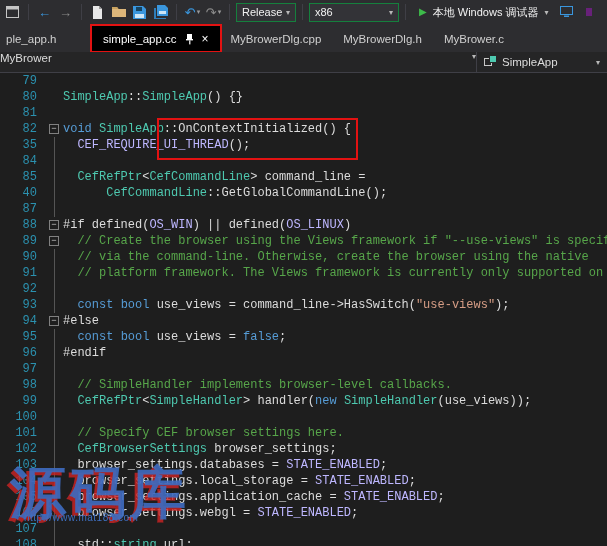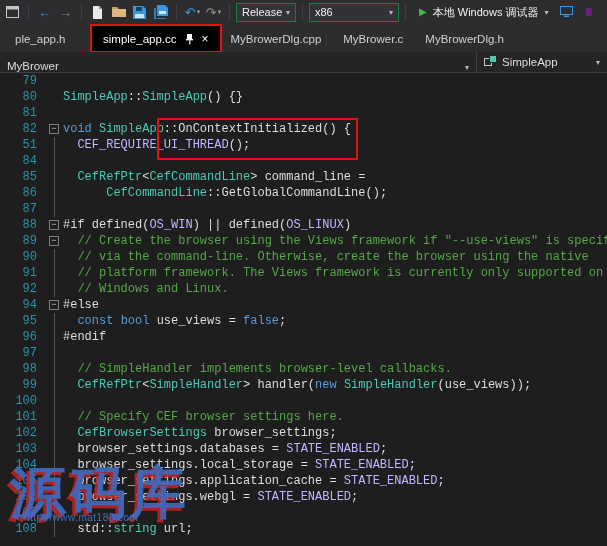--- a/index.html
+++ b/index.html
@@ -13,29 +13,29 @@
   .tbtn .dd{font-size:7px;color:#999;margin-left:1px}
   .combo{display:flex;align-items:center;justify-content:space-between;background:#333337;border:1px solid #15803d;height:19px;width:60px;padding:0 5px;color:#f1f1f1;flex:none}
   .combo.wide{width:90px}
   .chev{font-size:8px;color:#b8b8b8}
   .runbtn{display:flex;align-items:center;gap:6px;height:20px;padding:0 7px;color:#f1f1f1;flex:none;white-space:nowrap}
   .play{color:#3dbb4a;font-size:10px;line-height:1}
 
   
   .tabbar{height:28px;background:#2d2d30;display:flex;align-items:flex-end;overflow:hidden}
   .tab{position:relative;height:26px;display:flex;align-items:center;padding:0 11px;font-size:11.5px;color:#d0d0d0;white-space:nowrap;flex:none}
-  .tab.first{min-width:92px;padding-left:15px}
+  .tab.first{min-width:92px;padding-left:6px}
   .tab.active{background:#000000;color:#fff}
   .tab.annotated::after{content:"";position:absolute;top:-2px;left:-2px;right:-2px;bottom:-1px;border:2px solid #e31212;pointer-events:none}
   .ticon{margin-left:8px;display:flex;align-items:center}
   .ticon.close{font-size:12px;line-height:1;color:#fff}
 
   
   .navbar{height:21px;background:#252526;border-bottom:1px solid #3f3f46;display:flex;align-items:center;font-size:11.5px;color:#dcdcdc}
-  .nav-left{width:476px;display:flex;justify-content:space-between;align-items:flex-end;padding:0 7px;height:100%}
+  .nav-left{width:476px;display:flex;justify-content:space-between;align-items:flex-start;padding:0 0;height:100%}
   .nav-sep{width:1px;height:100%;background:#3f3f46}
   .nav-right{flex:1;display:flex;align-items:center;gap:5px;padding:0 7px;height:100%}
   .nav-right .chev{margin-left:auto}
 
   
   .editor{position:absolute;top:73px;left:0;right:0;bottom:0;overflow:hidden;font-family:Liberation Mono, monospace;font-size:12px;line-height:16px;color:#dcdcdc}
   .row{display:flex;height:16px;white-space:pre}
   .num{flex:none;width:46px;text-align:right;padding-right:9px;color:#2b91af}
   .fold{flex:none;width:17px;position:relative}
   .fold.line::after{content:"";position:absolute;left:8px;top:0;bottom:0;width:1px;background:#555}
@@ -145,24 +145,24 @@
             <rect x="1" y="5" width="7" height="1.4" fill="#fff"></rect>
             <rect x="4.2" y="6.4" width="1.2" height="4" fill="#fff"></rect>
           </svg>
         </span>
         <span class="ticon close">×</span>
       </div>
       <div class="tab">
         <span>MyBrowerDlg.cpp</span>
       </div>
       <div class="tab">
+        <span>MyBrowerDlg.h</span>
+      </div>
+      <div class="tab">
         <span>MyBrower.c</span>
-      </div>
-      <div class="tab">
-        <span>MyBrowerDlg.h</span>
       </div>
     </div>
 
   <div class="navbar">
     <div class="nav-left">
       <span>MyBrower</span>
       <span class="chev">▾</span>
     </div>
     <div class="nav-sep"></div>
     <div class="nav-right">
@@ -173,30 +173,31 @@
       <span>SimpleApp</span>
       <span class="chev">▾</span>
     </div>
   </div>
 
   <div class="editor">
       <div class="row"><div class="num">79</div><div class="fold"></div><div class="code"></div></div>
       <div class="row"><div class="num">80</div><div class="fold"></div><div class="code"><span class="st">SimpleApp</span><span class="sd">::</span><span class="st">SimpleApp</span><span class="sd">() {}</span></div></div>
       <div class="row"><div class="num">81</div><div class="fold"></div><div class="code"></div></div>
       <div class="row"><div class="num">82</div><div class="fold"><span class="foldbox">−</span></div><div class="code"><span class="sk">void</span><span class="sd"> </span><span class="st">SimpleApp</span><span class="sd">::OnContextInitialized() {</span></div></div>
-      <div class="row"><div class="num">51</div><div class="fold line"></div><div class="code"><span class="sd">  </span><span class="sm">CEF_REQUIRE_UI_THREAD</span><span class="sd">();</span></div></div>
+      <div class="row"><div class="num">35</div><div class="fold line"></div><div class="code"><span class="sd">  </span><span class="sm">CEF_REQUIRE_UI_THREAD</span><span class="sd">();</span></div></div>
       <div class="row"><div class="num">84</div><div class="fold line"></div><div class="code"></div></div>
       <div class="row"><div class="num">85</div><div class="fold line"></div><div class="code"><span class="sd">  </span><span class="st">CefRefPtr</span><span class="sd">&lt;</span><span class="st">CefCommandLine</span><span class="sd">&gt; command_line =</span></div></div>
-      <div class="row"><div class="num">86</div><div class="fold line"></div><div class="code"><span class="sd">      </span><span class="st">CefCommandLine</span><span class="sd">::GetGlobalCommandLine();</span></div></div>
+      <div class="row"><div class="num">40</div><div class="fold line"></div><div class="code"><span class="sd">      </span><span class="st">CefCommandLine</span><span class="sd">::GetGlobalCommandLine();</span></div></div>
       <div class="row"><div class="num">87</div><div class="fold line"></div><div class="code"></div></div>
       <div class="row"><div class="num">88</div><div class="fold"><span class="foldbox">−</span></div><div class="code"><span class="sd">#if defined(</span><span class="sm">OS_WIN</span><span class="sd">) || defined(</span><span class="sm">OS_LINUX</span><span class="sd">)</span></div></div>
       <div class="row"><div class="num">89</div><div class="fold"><span class="foldbox">−</span></div><div class="code"><span class="sc">  // Create the browser using the Views framework if "--use-views" is specified</span></div></div>
       <div class="row"><div class="num">90</div><div class="fold line"></div><div class="code"><span class="sc">  // via the command-line. Otherwise, create the browser using the native</span></div></div>
       <div class="row"><div class="num">91</div><div class="fold line"></div><div class="code"><span class="sc">  // platform framework. The Views framework is currently only supported on</span></div></div>
-      <div class="row"><div class="num">92</div><div class="fold line"></div><div class="code"><span class="sc">  // Windows and Linux.</span></div></div>
+      <div class="row"><div class="num">92</div><div class="fold line"></div></div>
+      <div class="row"><div class="num">93</div><div class="fold line"></div><div class="code"><span class="sd">  </span><span class="sk">const</span><span class="sd"> </span><span class="sk">bool</span><span class="sd"> use_views = command_line-&gt;HasSwitch(</span><span class="ss">"use-views"</span><span class="sd">);</span></div></div>
       <div class="row"><div class="num">94</div><div class="fold"><span class="foldbox">−</span></div><div class="code"><span class="sd">#else</span></div></div>
       <div class="row"><div class="num">95</div><div class="fold line"></div><div class="code"><span class="sd">  </span><span class="sk">const</span><span class="sd"> </span><span class="sk">bool</span><span class="sd"> use_views = </span><span class="sk">false</span><span class="sd">;</span></div></div>
       <div class="row"><div class="num">96</div><div class="fold line"></div><div class="code"><span class="sd">#endif</span></div></div>
       <div class="row"><div class="num">97</div><div class="fold line"></div><div class="code"></div></div>
       <div class="row"><div class="num">98</div><div class="fold line"></div><div class="code"><span class="sc">  // SimpleHandler implements browser-level callbacks.</span></div></div>
       <div class="row"><div class="num">99</div><div class="fold line"></div><div class="code"><span class="sd">  </span><span class="st">CefRefPtr</span><span class="sd">&lt;</span><span class="st">SimpleHandler</span><span class="sd">&gt; handler(</span><span class="sk">new</span><span class="sd"> </span><span class="st">SimpleHandler</span><span class="sd">(use_views));</span></div></div>
       <div class="row"><div class="num">100</div><div class="fold line"></div><div class="code"></div></div>
       <div class="row"><div class="num">101</div><div class="fold line"></div><div class="code"><span class="sc">  // Specify CEF browser settings here.</span></div></div>
       <div class="row"><div class="num">102</div><div class="fold line"></div><div class="code"><span class="sd">  </span><span class="st">CefBrowserSettings</span><span class="sd"> browser_settings;</span></div></div>
       <div class="row"><div class="num">103</div><div class="fold line"></div><div class="code"><span class="sd">  browser_settings.databases = </span><span class="sm">STATE_ENABLED</span><span class="sd">;</span></div></div>

